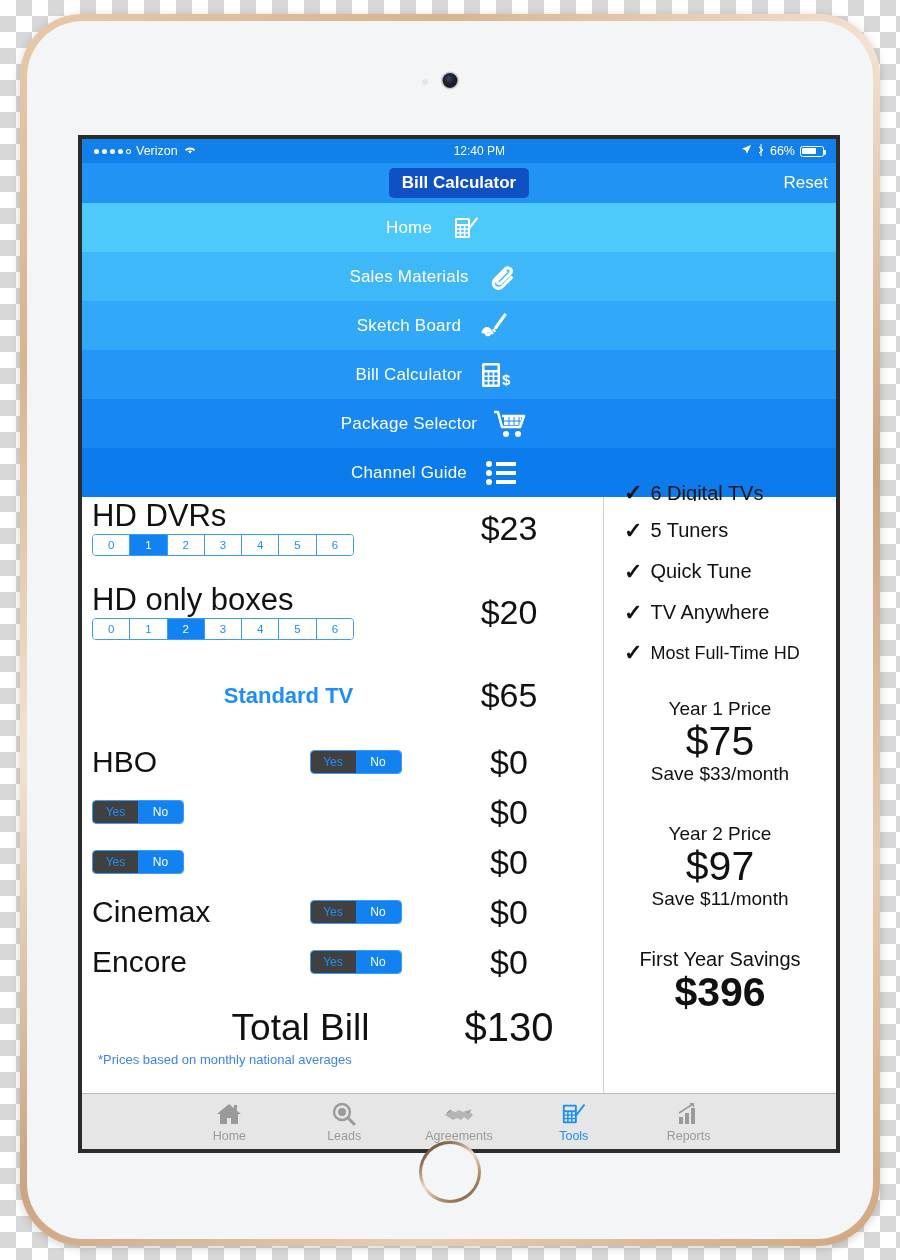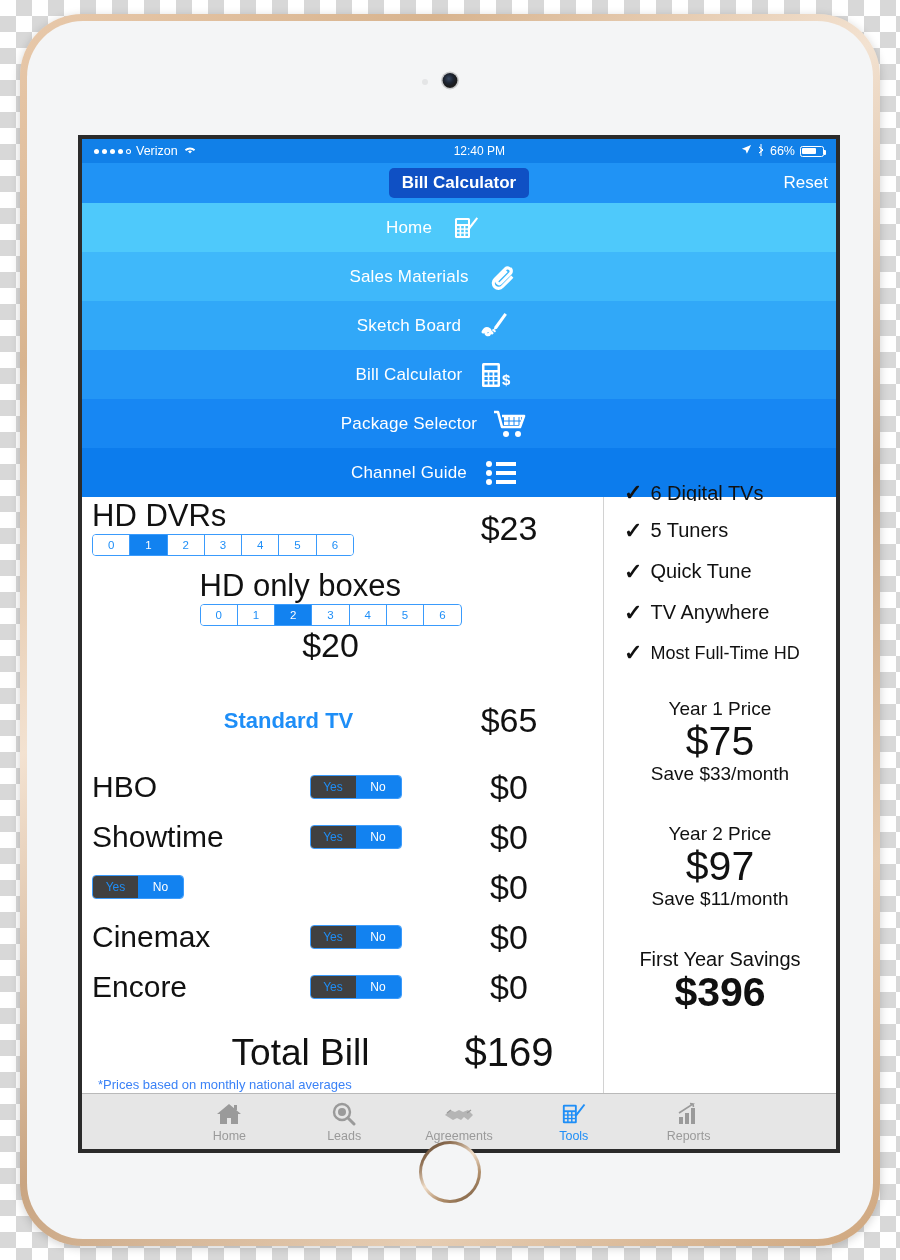--- a/index.html
+++ b/index.html
@@ -350,21 +350,21 @@
                 <div class="seg">2</div>
                 <div class="seg">3</div>
                 <div class="seg">4</div>
                 <div class="seg">5</div>
                 <div class="seg">6</div>
               </div>
             </div>
             <div class="row-price">$23</div>
           </div>
 
-          <div class="row counter-block" style="margin-top:12px;flex-direction:column;">
+          <div class="row counter-block" style="margin-top:26px;">
             <div>
               <div class="counter-title">HD only boxes</div>
               <div class="segmented">
                 <div class="seg">0</div>
                 <div class="seg">1</div>
                 <div class="seg on">2</div>
                 <div class="seg">3</div>
                 <div class="seg">4</div>
                 <div class="seg">5</div>
                 <div class="seg">6</div>
@@ -383,21 +383,20 @@
             <div class="row" style="height:50px;">
               <div class="row-label" style="width:170px;">HBO</div>
               <div class="yesno">
                 <div class="yn">Yes</div>
                 <div class="yn on">No</div>
               </div>
               <div class="row-price">$0</div>
             </div>
 
             <div class="row" style="height:50px;">
-              <div class="row-label" style="width:170px;">Showtime</div>
               <div class="yesno">
                 <div class="yn">Yes</div>
                 <div class="yn on">No</div>
               </div>
               <div class="row-price">$0</div>
             </div>
 
             <div class="row" style="height:50px;">
               <div class="yesno">
                 <div class="yn">Yes</div>
@@ -420,21 +419,21 @@
               <div class="yesno">
                 <div class="yn">Yes</div>
                 <div class="yn on">No</div>
               </div>
               <div class="row-price">$0</div>
             </div>
           </div>
 
           <div class="total-row" style="margin-top:18px;">
             <div class="total-label">Total Bill</div>
-            <div class="total-price">$169</div>
+            <div class="total-price">$130</div>
           </div>
           <div class="footnote">*Prices based on monthly national averages</div>
         </div>
 
         <div class="col-right">
           <div class="feature" style="margin-top:-12px; overflow:hidden; height:16px;">
             <span class="check">✓</span>
             <span>6 Digital TVs</span>
           </div>
           <div class="feature" style="margin-top:18px;">

